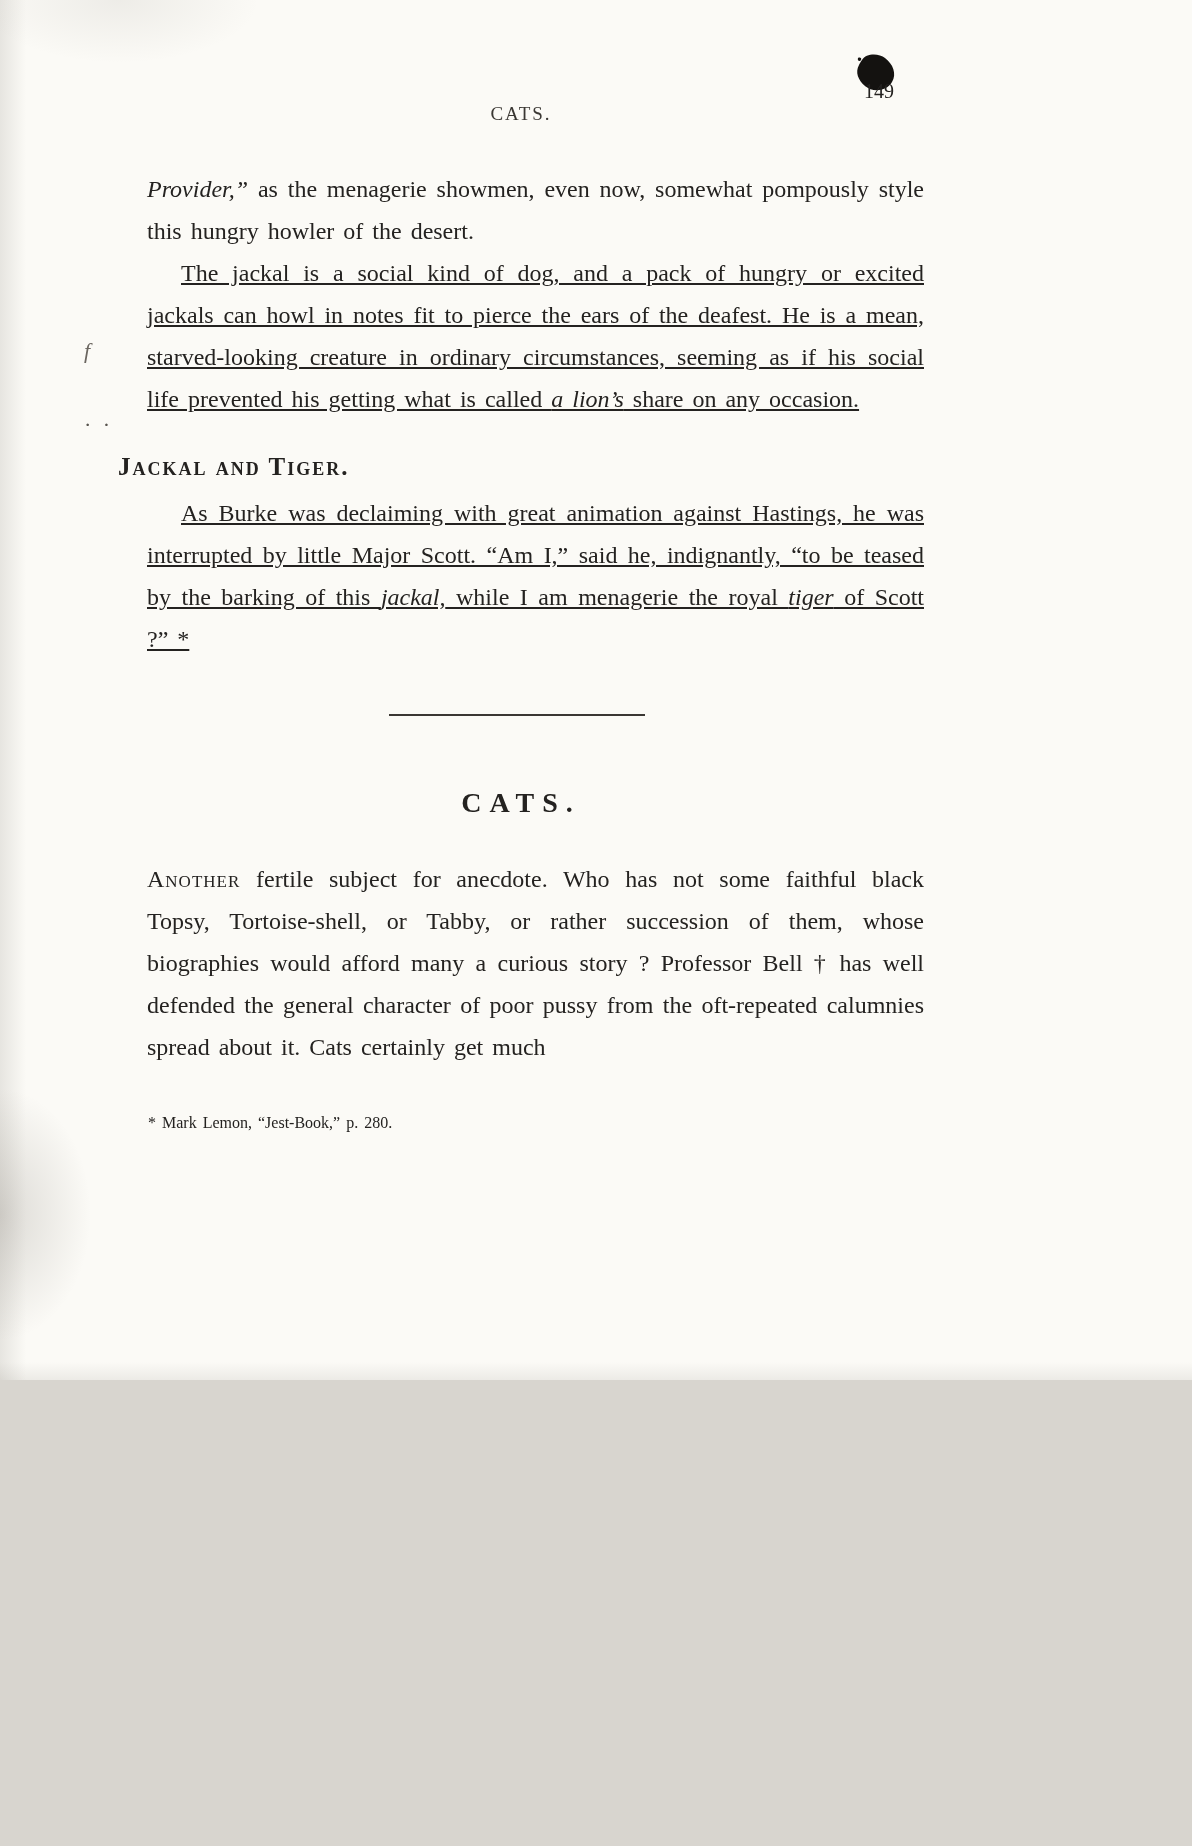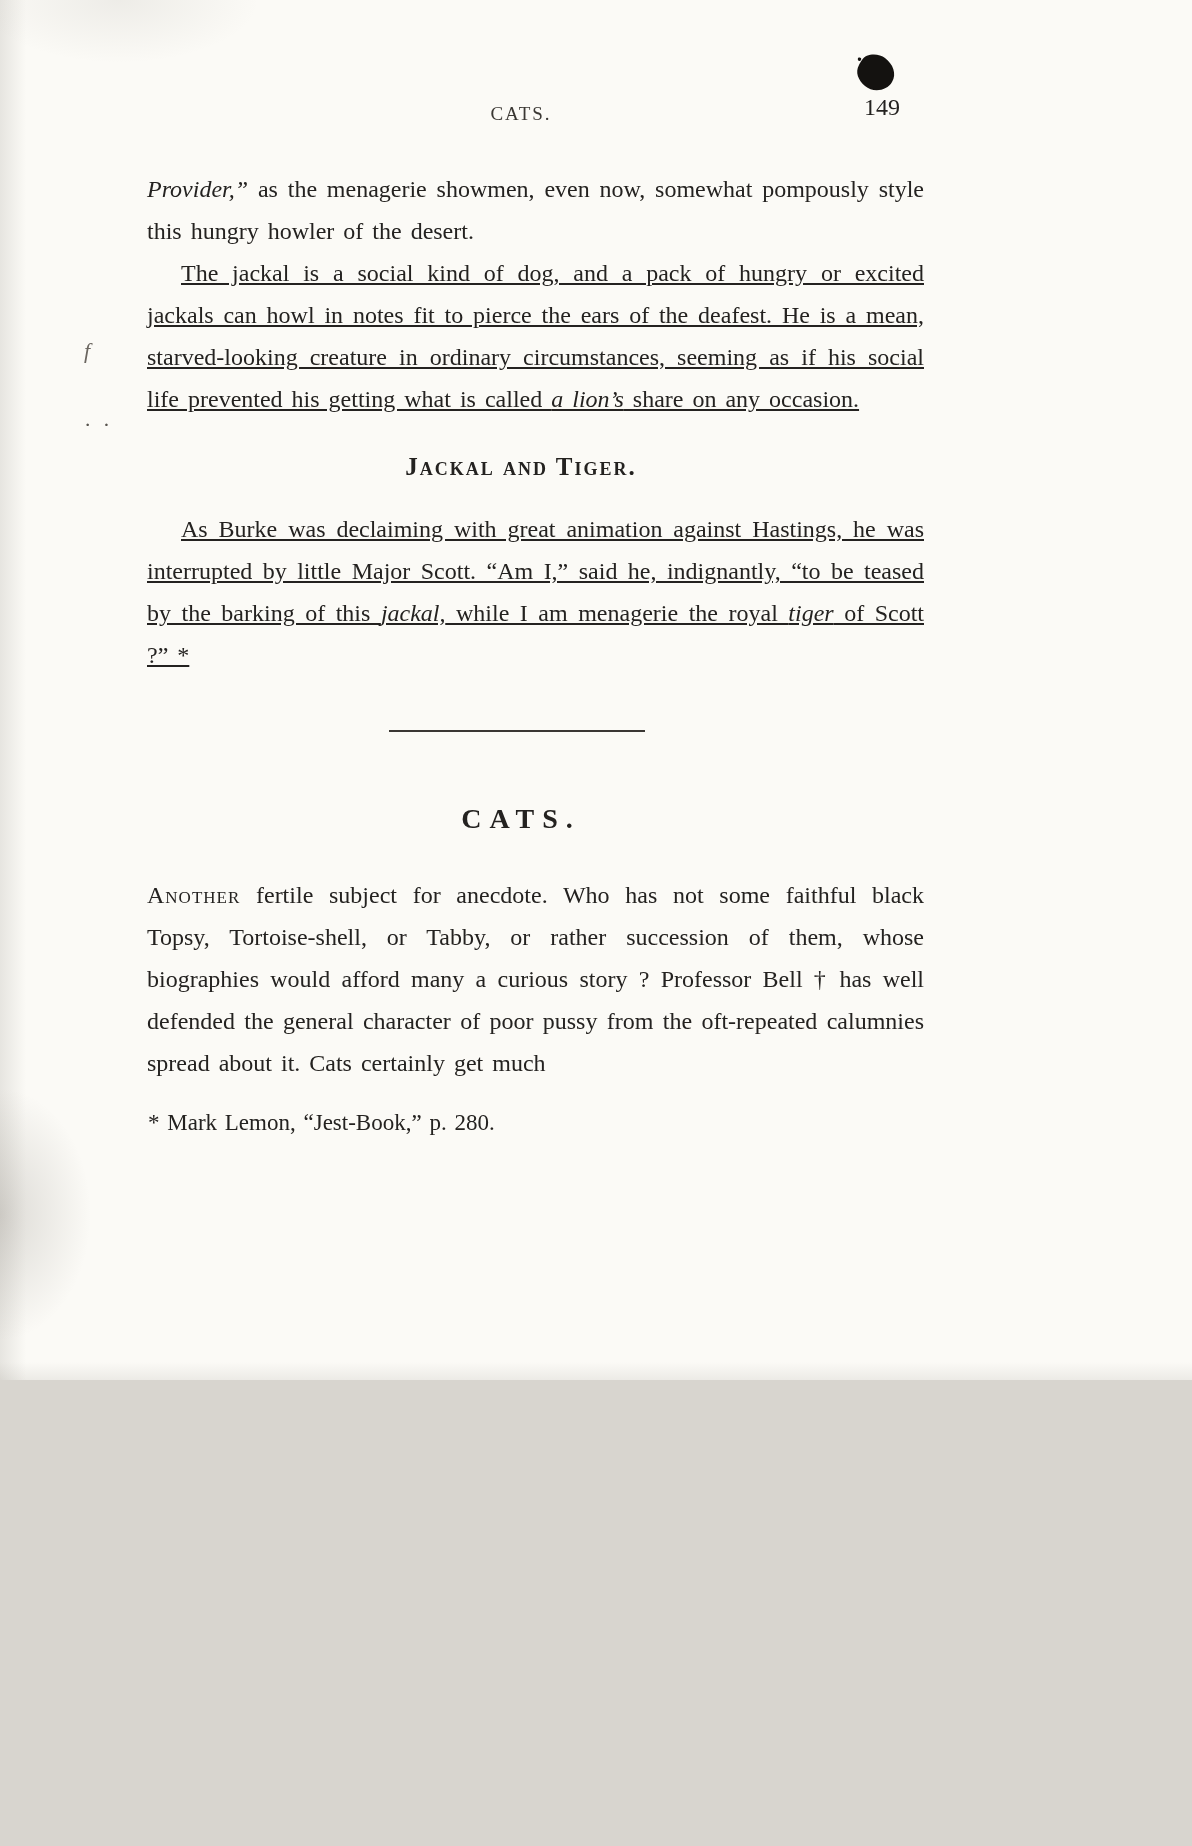--- a/index.html
+++ b/index.html
@@ -30,23 +30,23 @@
     top: 103px;
     left: 118px;
     width: 806px;
     text-align: center;
     font-size: 19px;
     letter-spacing: 2px;
     color: #3a3733;
   }
   .page-number {
     position: absolute;
-    top: 94px;
+    top: 80px;
     left: 864px;
-    font-size: 24px;
+    font-size: 20px;
     color: #242220;
     text-align: center;
   }
   .ink-blot {
     position: absolute;
     top: 52px;
     left: 852px;
     width: 48px;
     height: 44px;
   }
@@ -84,22 +84,22 @@
     word-spacing: 3px;
     margin-left: 29px;
   }
   p.indent { text-indent: 34px; text-decoration: underline; }
 
   .italic { font-style: italic; }
   .smallcaps { font-variant: small-caps; letter-spacing: 1px; }
 
   .section-heading {
     margin-top: 26px;
-    margin-bottom: 20px;
-    text-align: center;
+    margin-bottom: 4px;
+    text-align: left;
     font-size: 25px;
     line-height: 42px;
     font-variant: small-caps;
     letter-spacing: 2px;
   }
 
   .section-divider {
     width: 256px;
     margin: 54px auto 0 auto;
     border: none;
@@ -111,22 +111,22 @@
     margin-top: 66px;
     margin-bottom: 34px;
     text-align: center;
     font-size: 28px;
     line-height: 42px;
     letter-spacing: 8px;
   }
 
   
   .footnotes {
-    margin-top: 22px;
-    font-size: 23px;
+    margin-top: 38px;
+    font-size: 16px;
     line-height: 34px;
   }
   .footnotes p {
     text-align: justify;
     word-spacing: 2px;
     text-indent: 30px;
   }
 </style>
 </head>
 <body>

